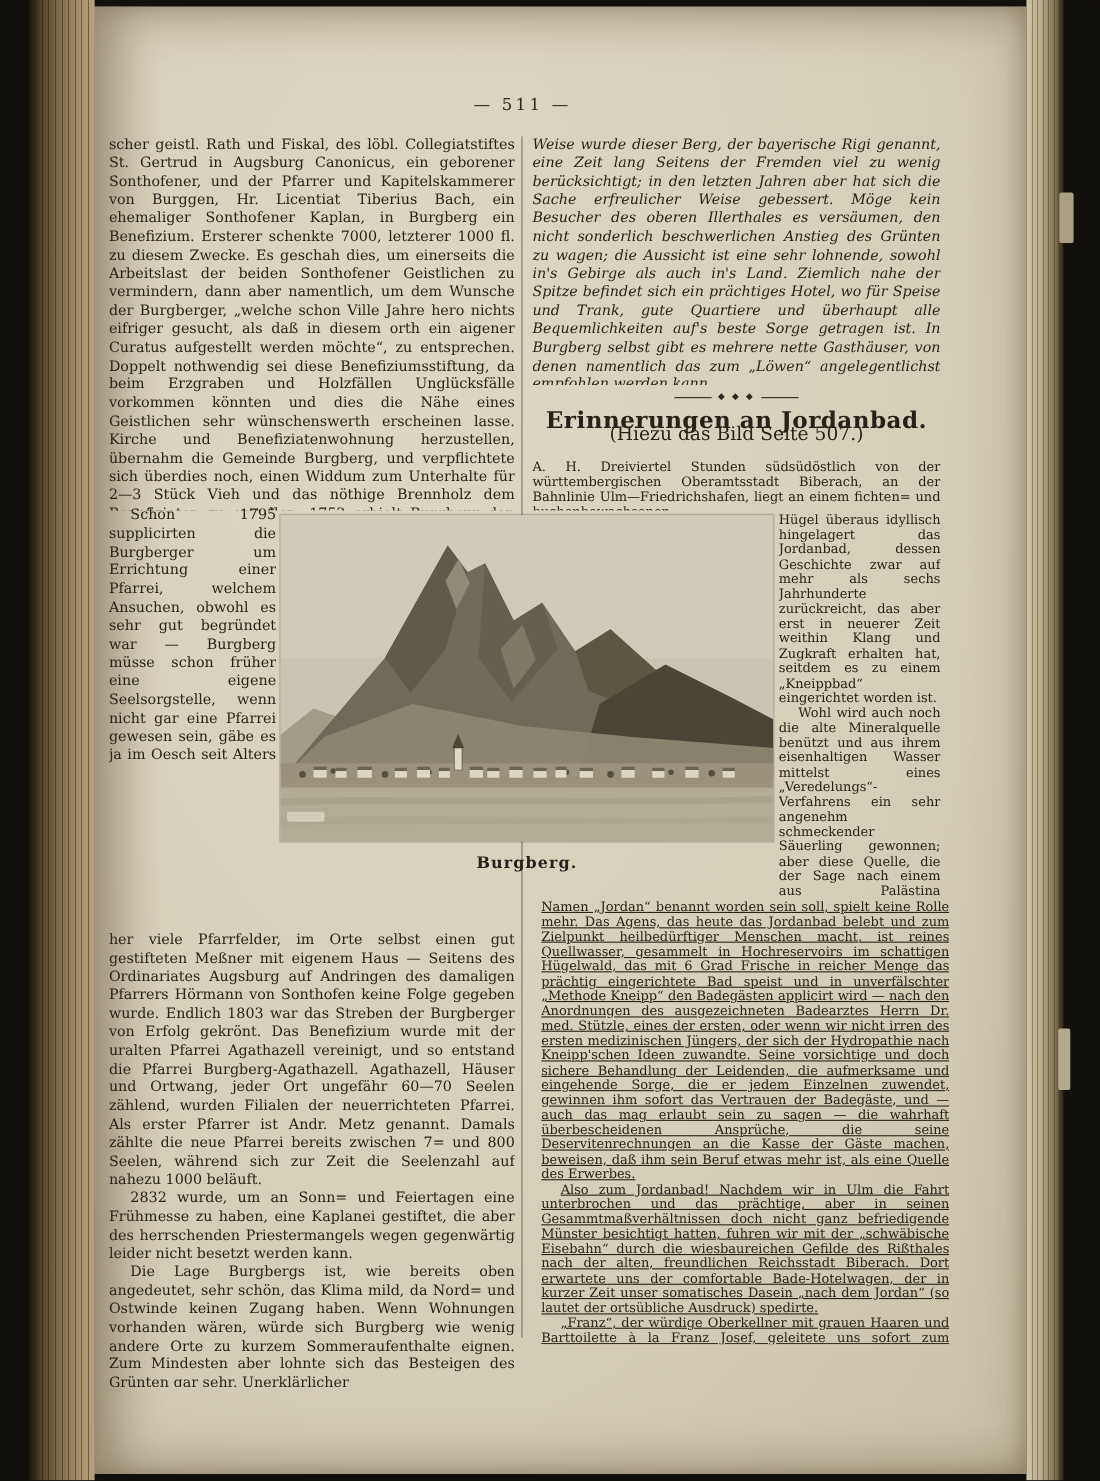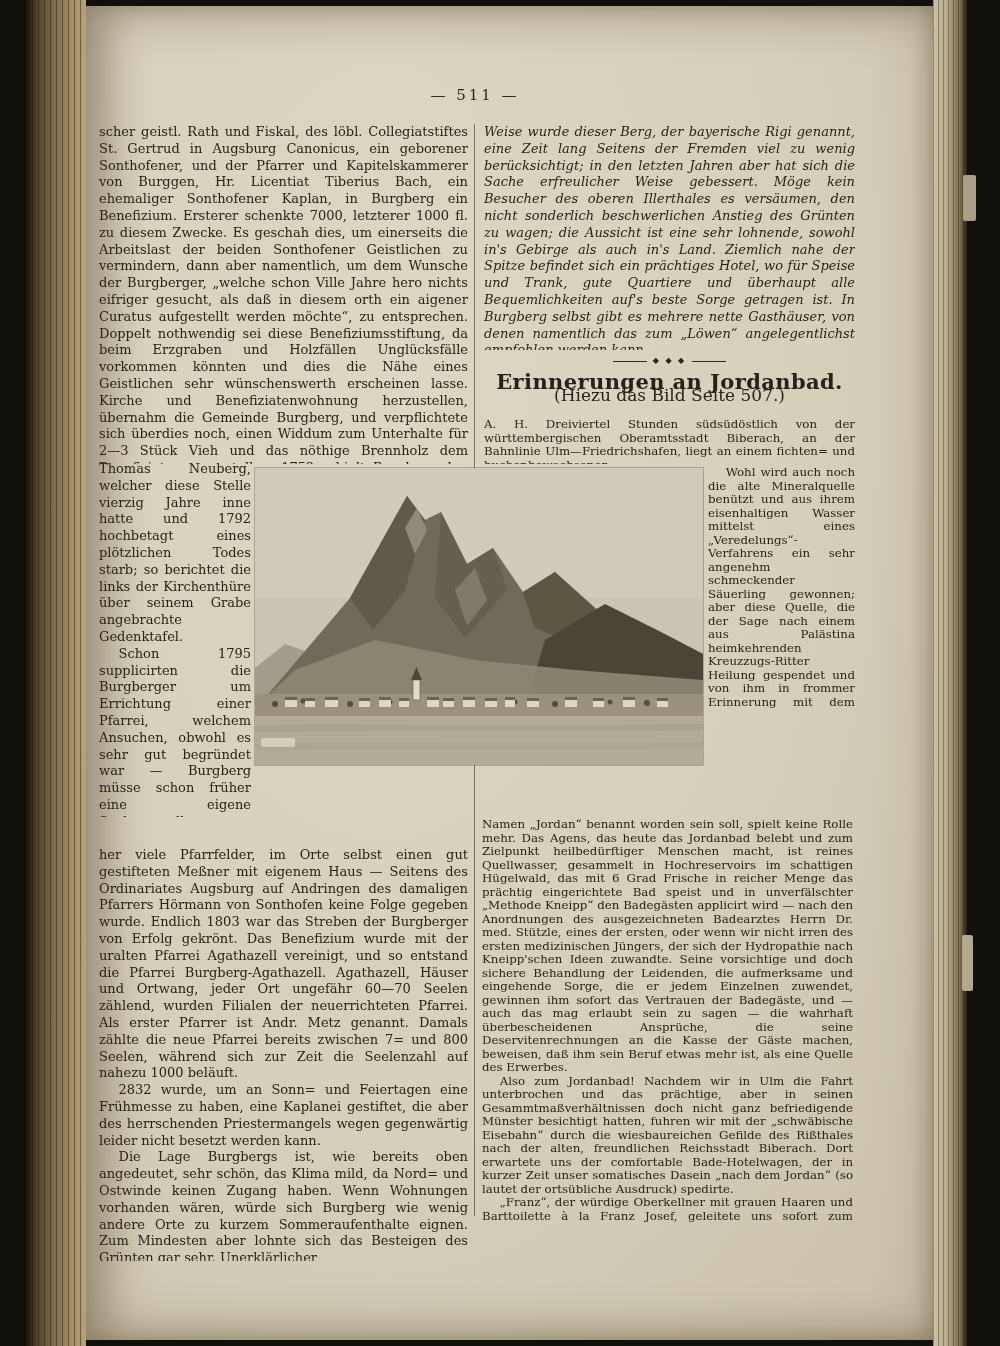--- a/index.html
+++ b/index.html
@@ -80,21 +80,21 @@
   .blk p { text-indent: 1.5em; margin: 0; }
   .blk p.first { text-indent: 0; }
   .runon { text-align-last: justify; }
 
   #lt { left: 13px;  top: 118px; width: 369px; height: 340px; }
   #ln { left: 13px;  top: 455px; width: 152px; height: 356px; }
   #lb { left: 13px;  top: 800px; width: 369px; height: 414px; margin-top: 41px; }
   #rt { left: 398px; top: 118px; width: 371px; height: 226px; font-style: italic; }
   #ri { left: 398px; top: 412px; width: 371px; height: 46px;  }
   #rn { left: 622px; top: 460px; width: 147px; height: 352px; }
-  #rb { left: 396px; top: 812px; width: 371px; height: 404px; }
+  #rb { left: 406px; top: 812px; width: 371px; height: 404px; text-decoration: underline; }
 
   .ornament {
     position: absolute;
     left: 398px; top: 348px;
     width: 371px; height: 14px;
     display: flex;
     align-items: center;
     justify-content: center;
     color: #2e2920;
   }
@@ -161,21 +161,20 @@
 
     <div class="pageno">— 511 —</div>
 
     <div class="col-divider"></div>
 
     <div id="lt" class="blk body-lg">
       <p class="first runon">scher geistl. Rath und Fiskal, des löbl. Collegiatstiftes St. Gertrud in Augsburg Canonicus, ein geborener Sonthofener, und der Pfarrer und Kapitelskammerer von Burggen, Hr. Licentiat Tiberius Bach, ein ehemaliger Sonthofener Kaplan, in Burgberg ein Benefizium. Ersterer schenkte 7000, letzterer 1000 fl. zu diesem Zwecke. Es geschah dies, um einerseits die Arbeitslast der beiden Sonthofener Geistlichen zu vermindern, dann aber namentlich, um dem Wunsche der Burgberger, „welche schon Ville Jahre hero nichts eifriger gesucht, als daß in diesem orth ein aigener Curatus aufgestellt werden möchte“, zu entsprechen. Doppelt nothwendig sei diese Benefiziumsstiftung, da beim Erzgraben und Holzfällen Unglücksfälle vorkommen könnten und dies die Nähe eines Geistlichen sehr wünschenswerth erscheinen lasse. Kirche und Benefiziatenwohnung herzustellen, übernahm die Gemeinde Burgberg, und verpflichtete sich überdies noch, einen Widdum zum Unterhalte für 2—3 Stück Vieh und das nöthige Brennholz dem Benefiziaten zu erstellen. 1752 erhielt Burgberg den ersten Benefiziaten in der Person des Hochw. Herrn</p>
     </div>
 
     <div id="ln" class="blk body-lg">
-      <p class="first">Thomas Neuberg, welcher diese Stelle vierzig Jahre inne hatte und 1792 hochbetagt eines plötzlichen Todes starb; so berichtet die links der Kirchenthüre über seinem Grabe angebrachte Gedenktafel.</p>
       <p class="runon">Schon 1795 supplicirten die Burgberger um Errichtung einer Pfarrei, welchem Ansuchen, obwohl es sehr gut begründet war — Burgberg müsse schon früher eine eigene Seelsorgstelle, wenn nicht gar eine Pfarrei gewesen sein, gäbe es ja im Oesch seit Alters</p>
     </div>
 
     <div id="lb" class="blk body-lg">
       <p class="first">her viele Pfarrfelder, im Orte selbst einen gut gestifteten Meßner mit eigenem Haus — Seitens des Ordinariates Augsburg auf Andringen des damaligen Pfarrers Hörmann von Sonthofen keine Folge gegeben wurde. Endlich 1803 war das Streben der Burgberger von Erfolg gekrönt. Das Benefizium wurde mit der uralten Pfarrei Agathazell vereinigt, und so entstand die Pfarrei Burgberg-Agathazell. Agathazell, Häuser und Ortwang, jeder Ort ungefähr 60—70 Seelen zählend, wurden Filialen der neuerrichteten Pfarrei. Als erster Pfarrer ist Andr. Metz genannt. Damals zählte die neue Pfarrei bereits zwischen 7= und 800 Seelen, während sich zur Zeit die Seelenzahl auf nahezu 1000 beläuft.</p>
       <p>2832 wurde, um an Sonn= und Feiertagen eine Frühmesse zu haben, eine Kaplanei gestiftet, die aber des herrschenden Priestermangels wegen gegenwärtig leider nicht besetzt werden kann.</p>
       <p>Die Lage Burgbergs ist, wie bereits oben angedeutet, sehr schön, das Klima mild, da Nord= und Ostwinde keinen Zugang haben. Wenn Wohnungen vorhanden wären, würde sich Burgberg wie wenig andere Orte zu kurzem Sommeraufenthalte eignen. Zum Mindesten aber lohnte sich das Besteigen des Grünten gar sehr. Unerklärlicher</p>
     </div>
 
     <div id="rt" class="blk body-lg">
@@ -189,20 +188,21 @@
     </div>
 
     <div class="article-title">Erinnerungen an Jordanbad.</div>
     <div class="article-subtitle">(Hiezu das Bild Seite 507.)</div>
 
     <div id="ri" class="blk body-sm">
       <p class="first runon">A. H. Dreiviertel Stunden südsüdöstlich von der württembergischen Oberamtsstadt Biberach, an der Bahnlinie Ulm—Friedrichshafen, liegt an einem fichten= und buchenbewachsenen</p>
     </div>
 
     <div id="rn" class="blk body-sm">
+      <p class="first">Hügel überaus idyllisch hingelagert das Jordanbad, dessen Geschichte zwar auf mehr als sechs Jahrhunderte zurückreicht, das aber erst in neuerer Zeit weithin Klang und Zugkraft erhalten hat, seitdem es zu einem „Kneippbad“ eingerichtet worden ist.</p>
       <p class="runon">Wohl wird auch noch die alte Mineralquelle benützt und aus ihrem eisenhaltigen Wasser mittelst eines „Veredelungs“-Verfahrens ein sehr angenehm schmeckender Säuerling gewonnen; aber diese Quelle, die der Sage nach einem aus Palästina heimkehrenden Kreuzzugs-Ritter Heilung gespendet und von ihm in frommer Erinnerung mit dem</p>
     </div>
 
     <div id="rb" class="blk body-sm">
       <p class="first">Namen „Jordan“ benannt worden sein soll, spielt keine Rolle mehr. Das Agens, das heute das Jordanbad belebt und zum Zielpunkt heilbedürftiger Menschen macht, ist reines Quellwasser, gesammelt in Hochreservoirs im schattigen Hügelwald, das mit 6 Grad Frische in reicher Menge das prächtig eingerichtete Bad speist und in unverfälschter „Methode Kneipp“ den Badegästen applicirt wird — nach den Anordnungen des ausgezeichneten Badearztes Herrn Dr. med. Stützle, eines der ersten, oder wenn wir nicht irren des ersten medizinischen Jüngers, der sich der Hydropathie nach Kneipp'schen Ideen zuwandte. Seine vorsichtige und doch sichere Behandlung der Leidenden, die aufmerksame und eingehende Sorge, die er jedem Einzelnen zuwendet, gewinnen ihm sofort das Vertrauen der Badegäste, und — auch das mag erlaubt sein zu sagen — die wahrhaft überbescheidenen Ansprüche, die seine Deservitenrechnungen an die Kasse der Gäste machen, beweisen, daß ihm sein Beruf etwas mehr ist, als eine Quelle des Erwerbes.</p>
       <p>Also zum Jordanbad! Nachdem wir in Ulm die Fahrt unterbrochen und das prächtige, aber in seinen Gesammtmaßverhältnissen doch nicht ganz befriedigende Münster besichtigt hatten, fuhren wir mit der „schwäbische Eisebahn“ durch die wiesbaureichen Gefilde des Rißthales nach der alten, freundlichen Reichsstadt Biberach. Dort erwartete uns der comfortable Bade-Hotelwagen, der in kurzer Zeit unser somatisches Dasein „nach dem Jordan“ (so lautet der ortsübliche Ausdruck) spedirte.</p>
       <p class="runon">„Franz“, der würdige Oberkellner mit grauen Haaren und Barttoilette à la Franz Josef, geleitete uns sofort zum Badearzt, der auch über die Unterbringung der Gäste verfügt. Um jenen Menschenkindern, die an einer unheilbaren Aversion gegen</p>
     </div>
 
     <div class="photo">
@@ -281,15 +281,16 @@
         <path d="M156,212 L161.5,199 L167,212 Z" fill="#4e4839"></path>
 
         <rect x="0" y="248" width="448" height="49" fill="#b2ab95"></rect>
         <path d="M0,258 C80,254 180,260 448,256 L448,262 C300,264 120,262 0,264 Z" fill="#a49d87" opacity="0.6"></path>
         <path d="M0,276 C120,272 260,278 448,274 L448,280 C260,282 120,280 0,282 Z" fill="#a8a18b" opacity="0.5"></path>
 
         <rect x="6" y="270" width="34" height="9" rx="2" fill="#d8d3c1" opacity="0.85"></rect>
       </svg>
     </div>
 
+    <div class="photo-caption">Burgberg.</div>
 
   </div>
 </div>
 
 </body></html>

